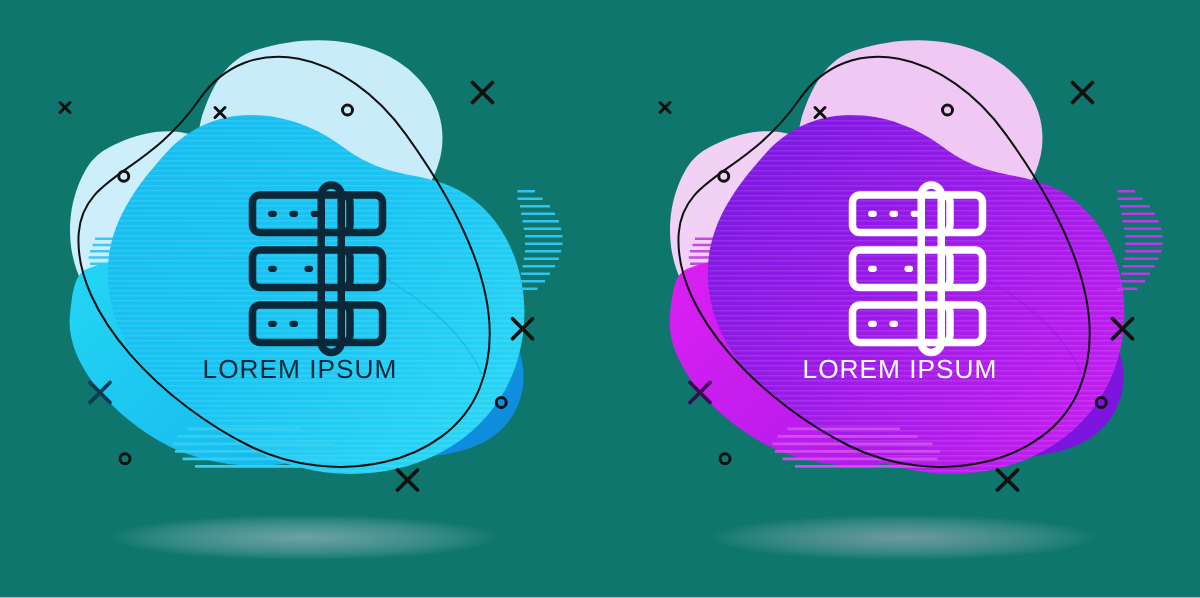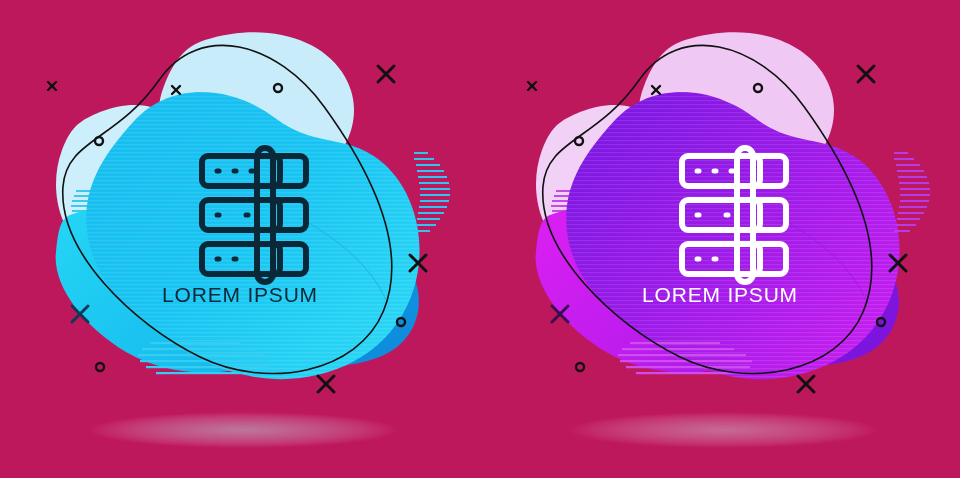--- a/index.html
+++ b/index.html
@@ -8,21 +8,21 @@
     padding: 0;
     background: #ffffff;
   }
   body {
     font-family: "Liberation Sans", sans-serif;
   }
   #stage {
     position: relative;
     width: 960px;
     height: 478px;
-    background: #be185d;
+    background: #0f766e;
     overflow: hidden;
   }
   .banner {
     position: absolute;
     top: 0;
     width: 480px;
     height: 478px;
   }
   .banner.left  { left: 0; }
   .banner.right { left: 480px; }

